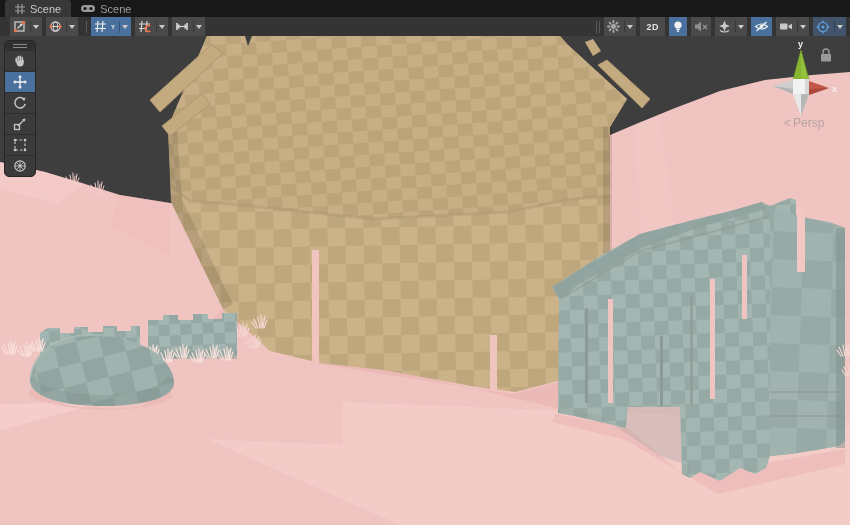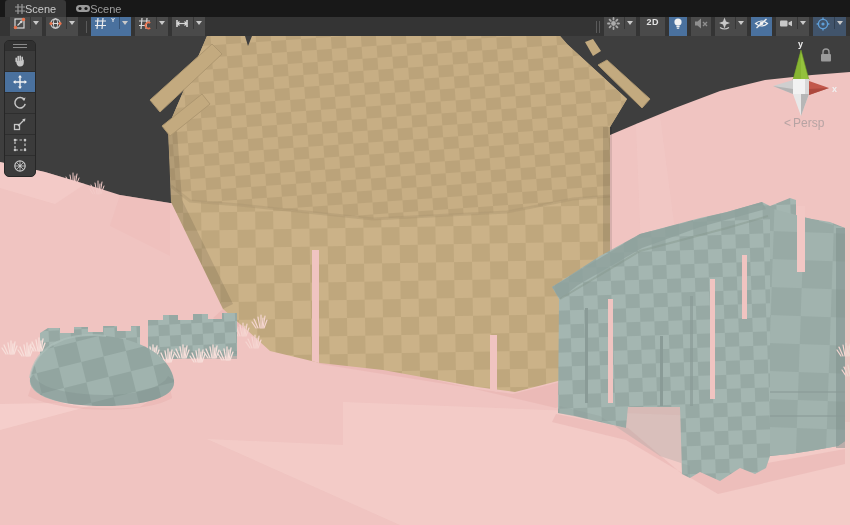--- a/index.html
+++ b/index.html
@@ -1,26 +1,26 @@
 <!DOCTYPE html>
 <html><head>
 <meta charset="utf-8">
 <style>
   html,body{margin:0;padding:0;background:#222;}
   .app{position:relative;width:850px;height:525px;background:#3E3E3E;overflow:hidden;
        font-family:"Liberation Sans",sans-serif;-webkit-font-smoothing:antialiased;}
   
   .tabbar{position:absolute;top:0;left:0;right:0;height:17px;background:#181818;display:flex;align-items:stretch;}
-  .tab{display:flex;align-items:center;padding:8px 10px;font-size:11px;color:#9E9E9E;cursor:default;}
+  .tab{display:flex;align-items:center;gap:5px;padding:8px 10px;font-size:11px;color:#9E9E9E;cursor:default;}
   .tab.active{background:#383838;color:#C8C8C8;border-radius:3px 3px 0 0;margin-left:5px;}
   .tab svg{display:block;}
   
   .toolbar{position:absolute;top:17px;left:0;right:0;height:19px;background:#343434;display:flex;align-items:center;}
   .tb-spacer{flex:1;}
-  .btn{height:20px;margin-left:4px;background:#4A4A4A;border-radius:0;display:flex;align-items:flex-start;padding:0 3px;gap:3px;}
+  .btn{height:20px;margin-left:4px;background:#4A4A4A;border-radius:0;display:flex;align-items:center;padding:0 3px;gap:3px;}
   .btn.split .arrow-seg{border-left:1px solid rgba(0,0,0,.25);padding-left:2px;margin-left:1px;height:12px;display:flex;align-items:center;}
   .btn.active{background:#4A719E;}
   .btn.semi{background:#41546B;}
   .caret{width:0;height:0;border-left:3.5px solid transparent;border-right:3.5px solid transparent;border-top:4px solid #C9C9C9;}
   .tb-sep{width:1px;height:12px;background:#5A5A5A;margin-left:8px;}
   .tb-sep2{width:1px;height:12px;background:#5A5A5A;margin-left:2px;}
   .twod{font-size:9px;font-weight:bold;color:#E3E3E3;padding:0 3px;letter-spacing:.5px;}
   .gaxis{font-size:6px;font-weight:bold;color:#EDEDED;}
   
   .viewport{position:absolute;top:36px;left:0;right:0;bottom:0;}

